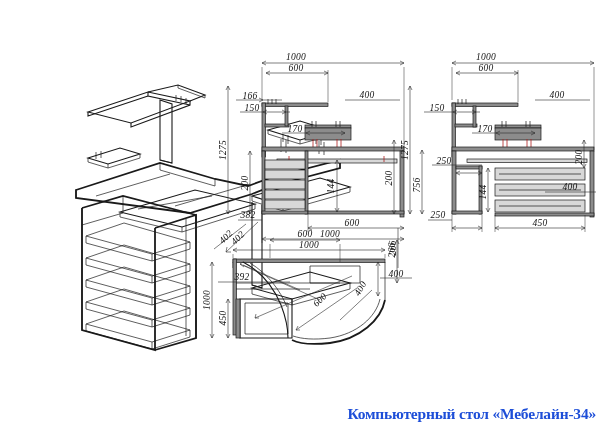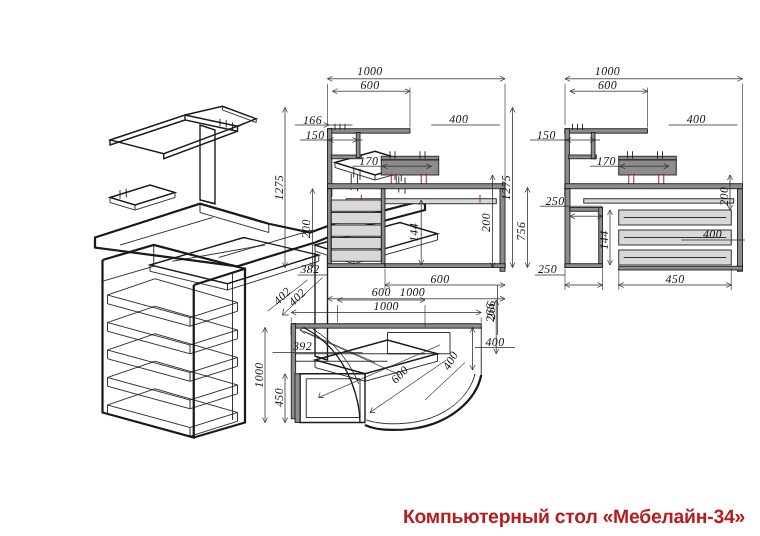--- a/index.html
+++ b/index.html
@@ -19,22 +19,22 @@
   .fillgray{fill:#d8d8d8;stroke:#1a1a1a;stroke-width:0.7;}
   .filldark{fill:#8c8c8c;stroke:#1a1a1a;stroke-width:0.7;}
   .red{stroke:#b02020;stroke-width:0.8;fill:none;}
   .dimtext{
     font-family:"Liberation Serif",serif;
     font-size:9.5px;font-style:italic;fill:#111;
     letter-spacing:0.3px;
   }
   .title{
     position:absolute;right:12px;bottom:6px;
-    font-family:Liberation Sans, sans-serif;
-    font-size:15.5px;font-weight:bold;color:#b91c1c;
+    font-family:Liberation Serif, serif;
+    font-size:15.5px;font-weight:bold;color:#1d4ed8;
     white-space:nowrap;letter-spacing:-0.2px;margin-left:32px;
   }
 </style>
 </head>
 <body>
 
 <div id="sheet">
 <svg width="608" height="429" viewBox="0 0 608 429">
 
   <g>

